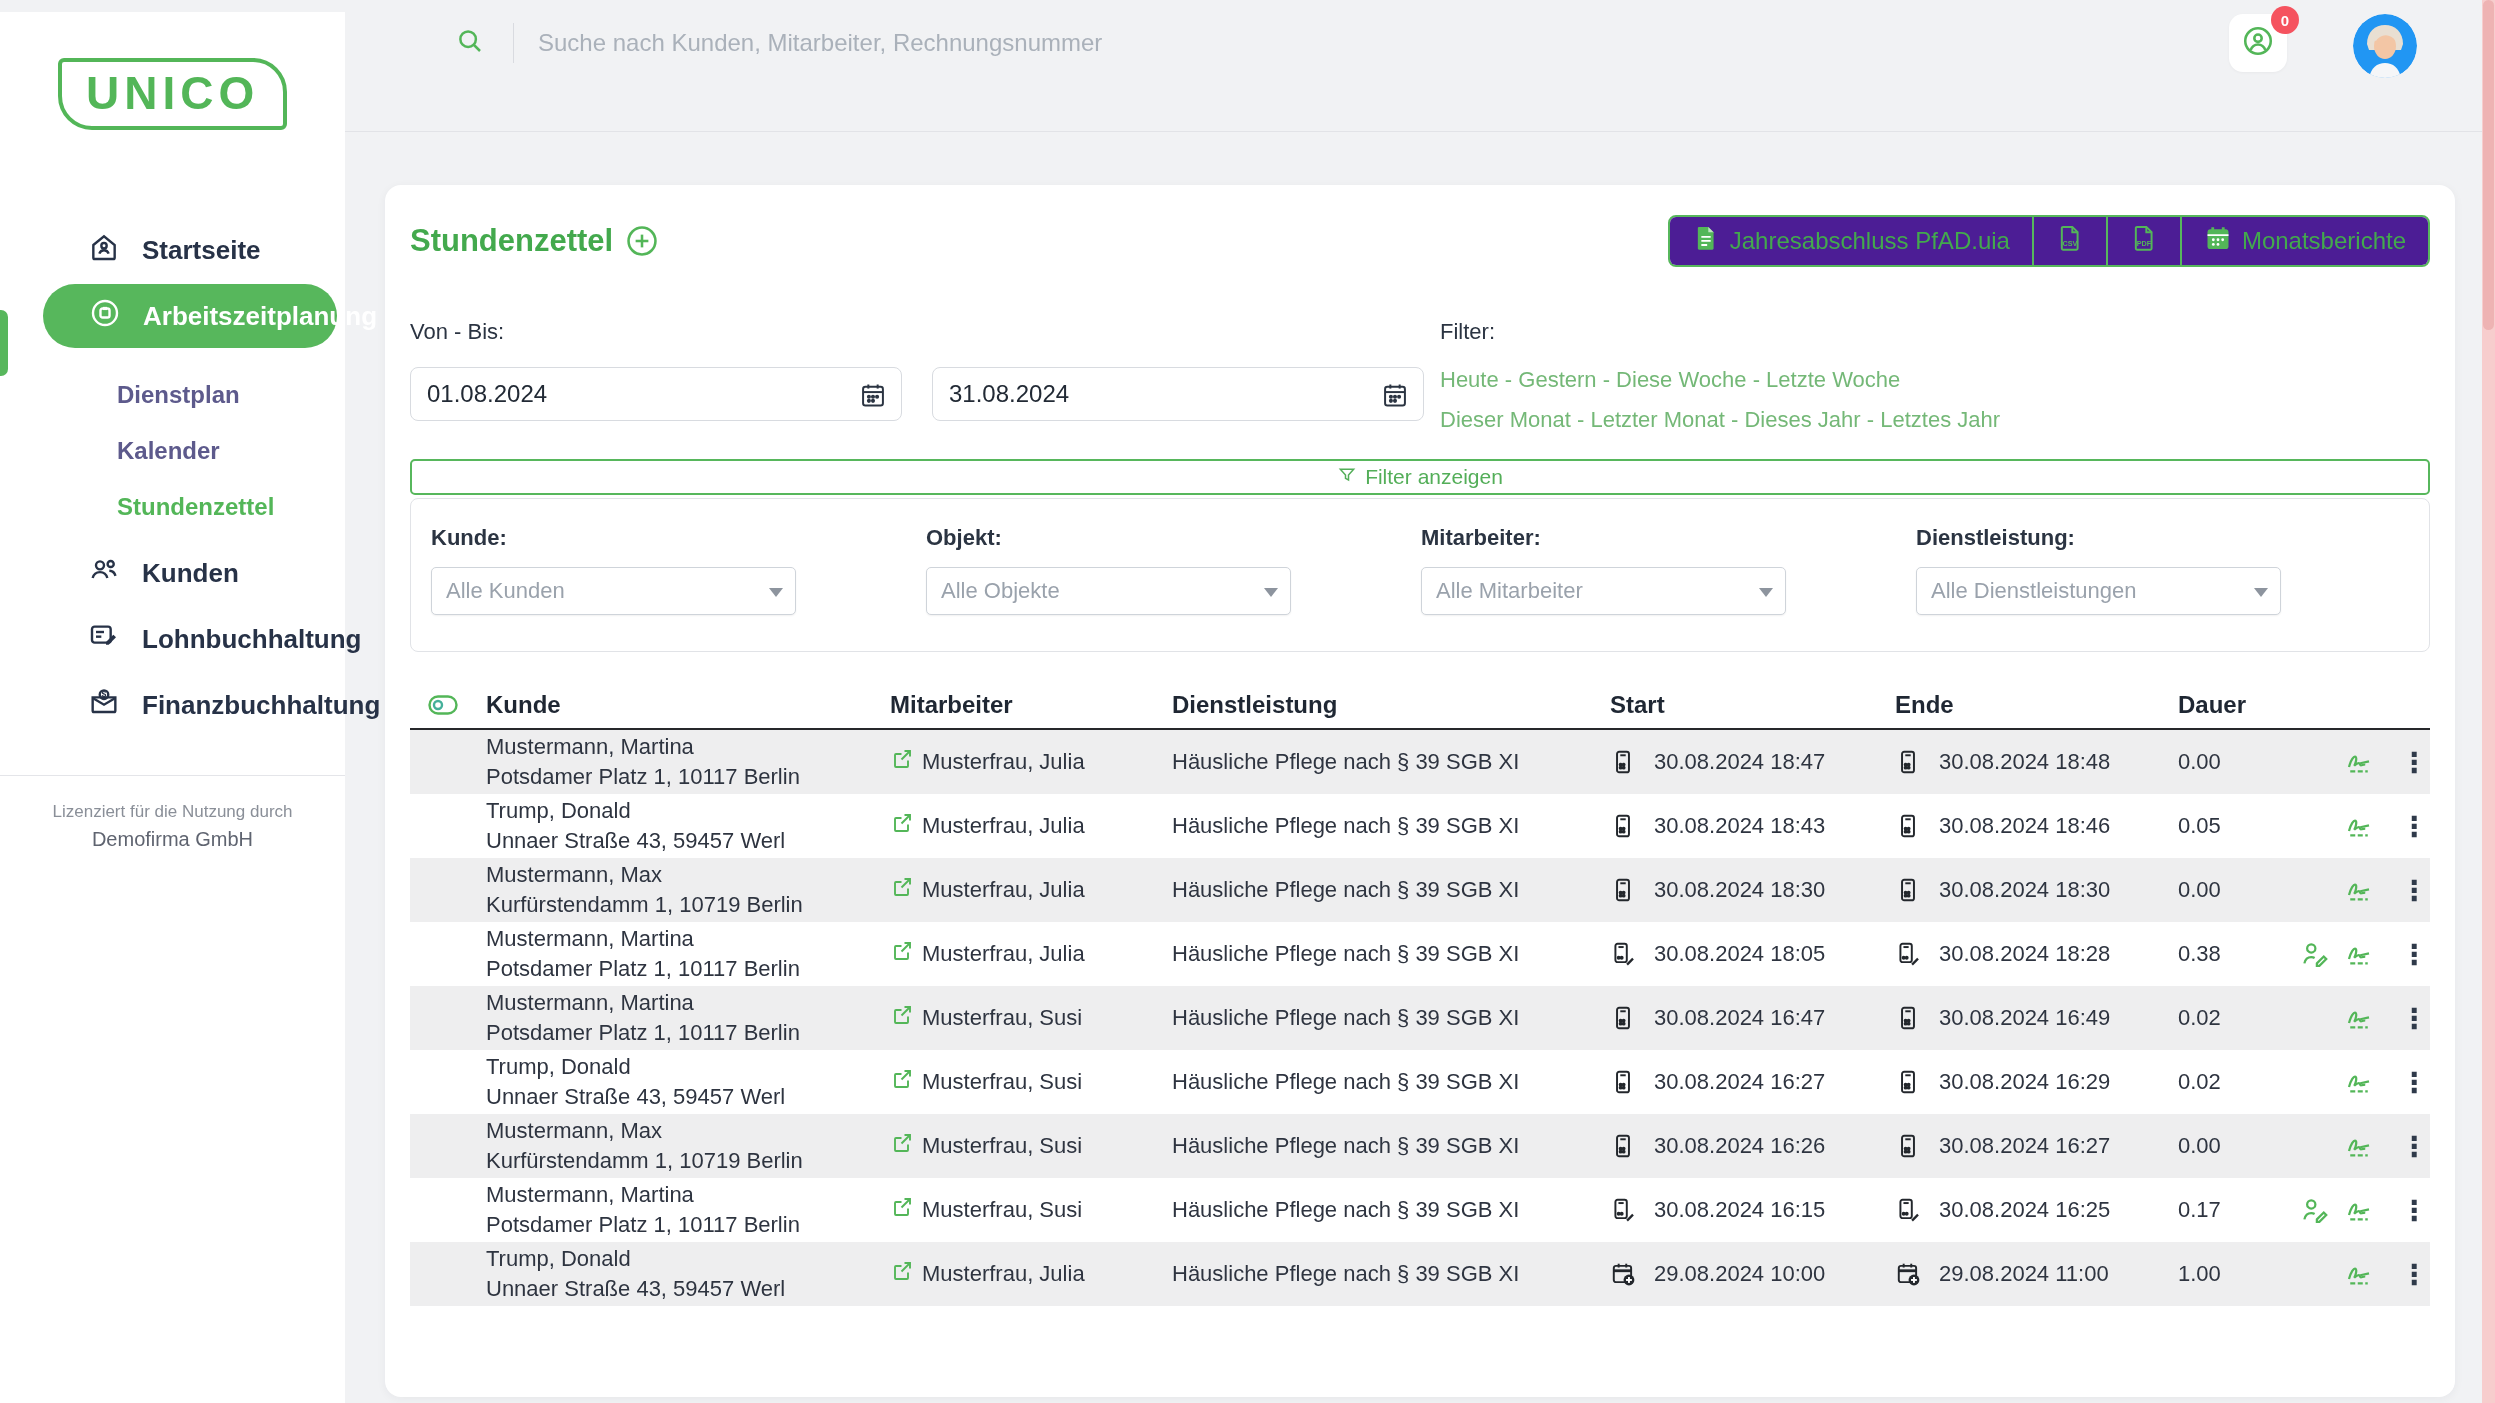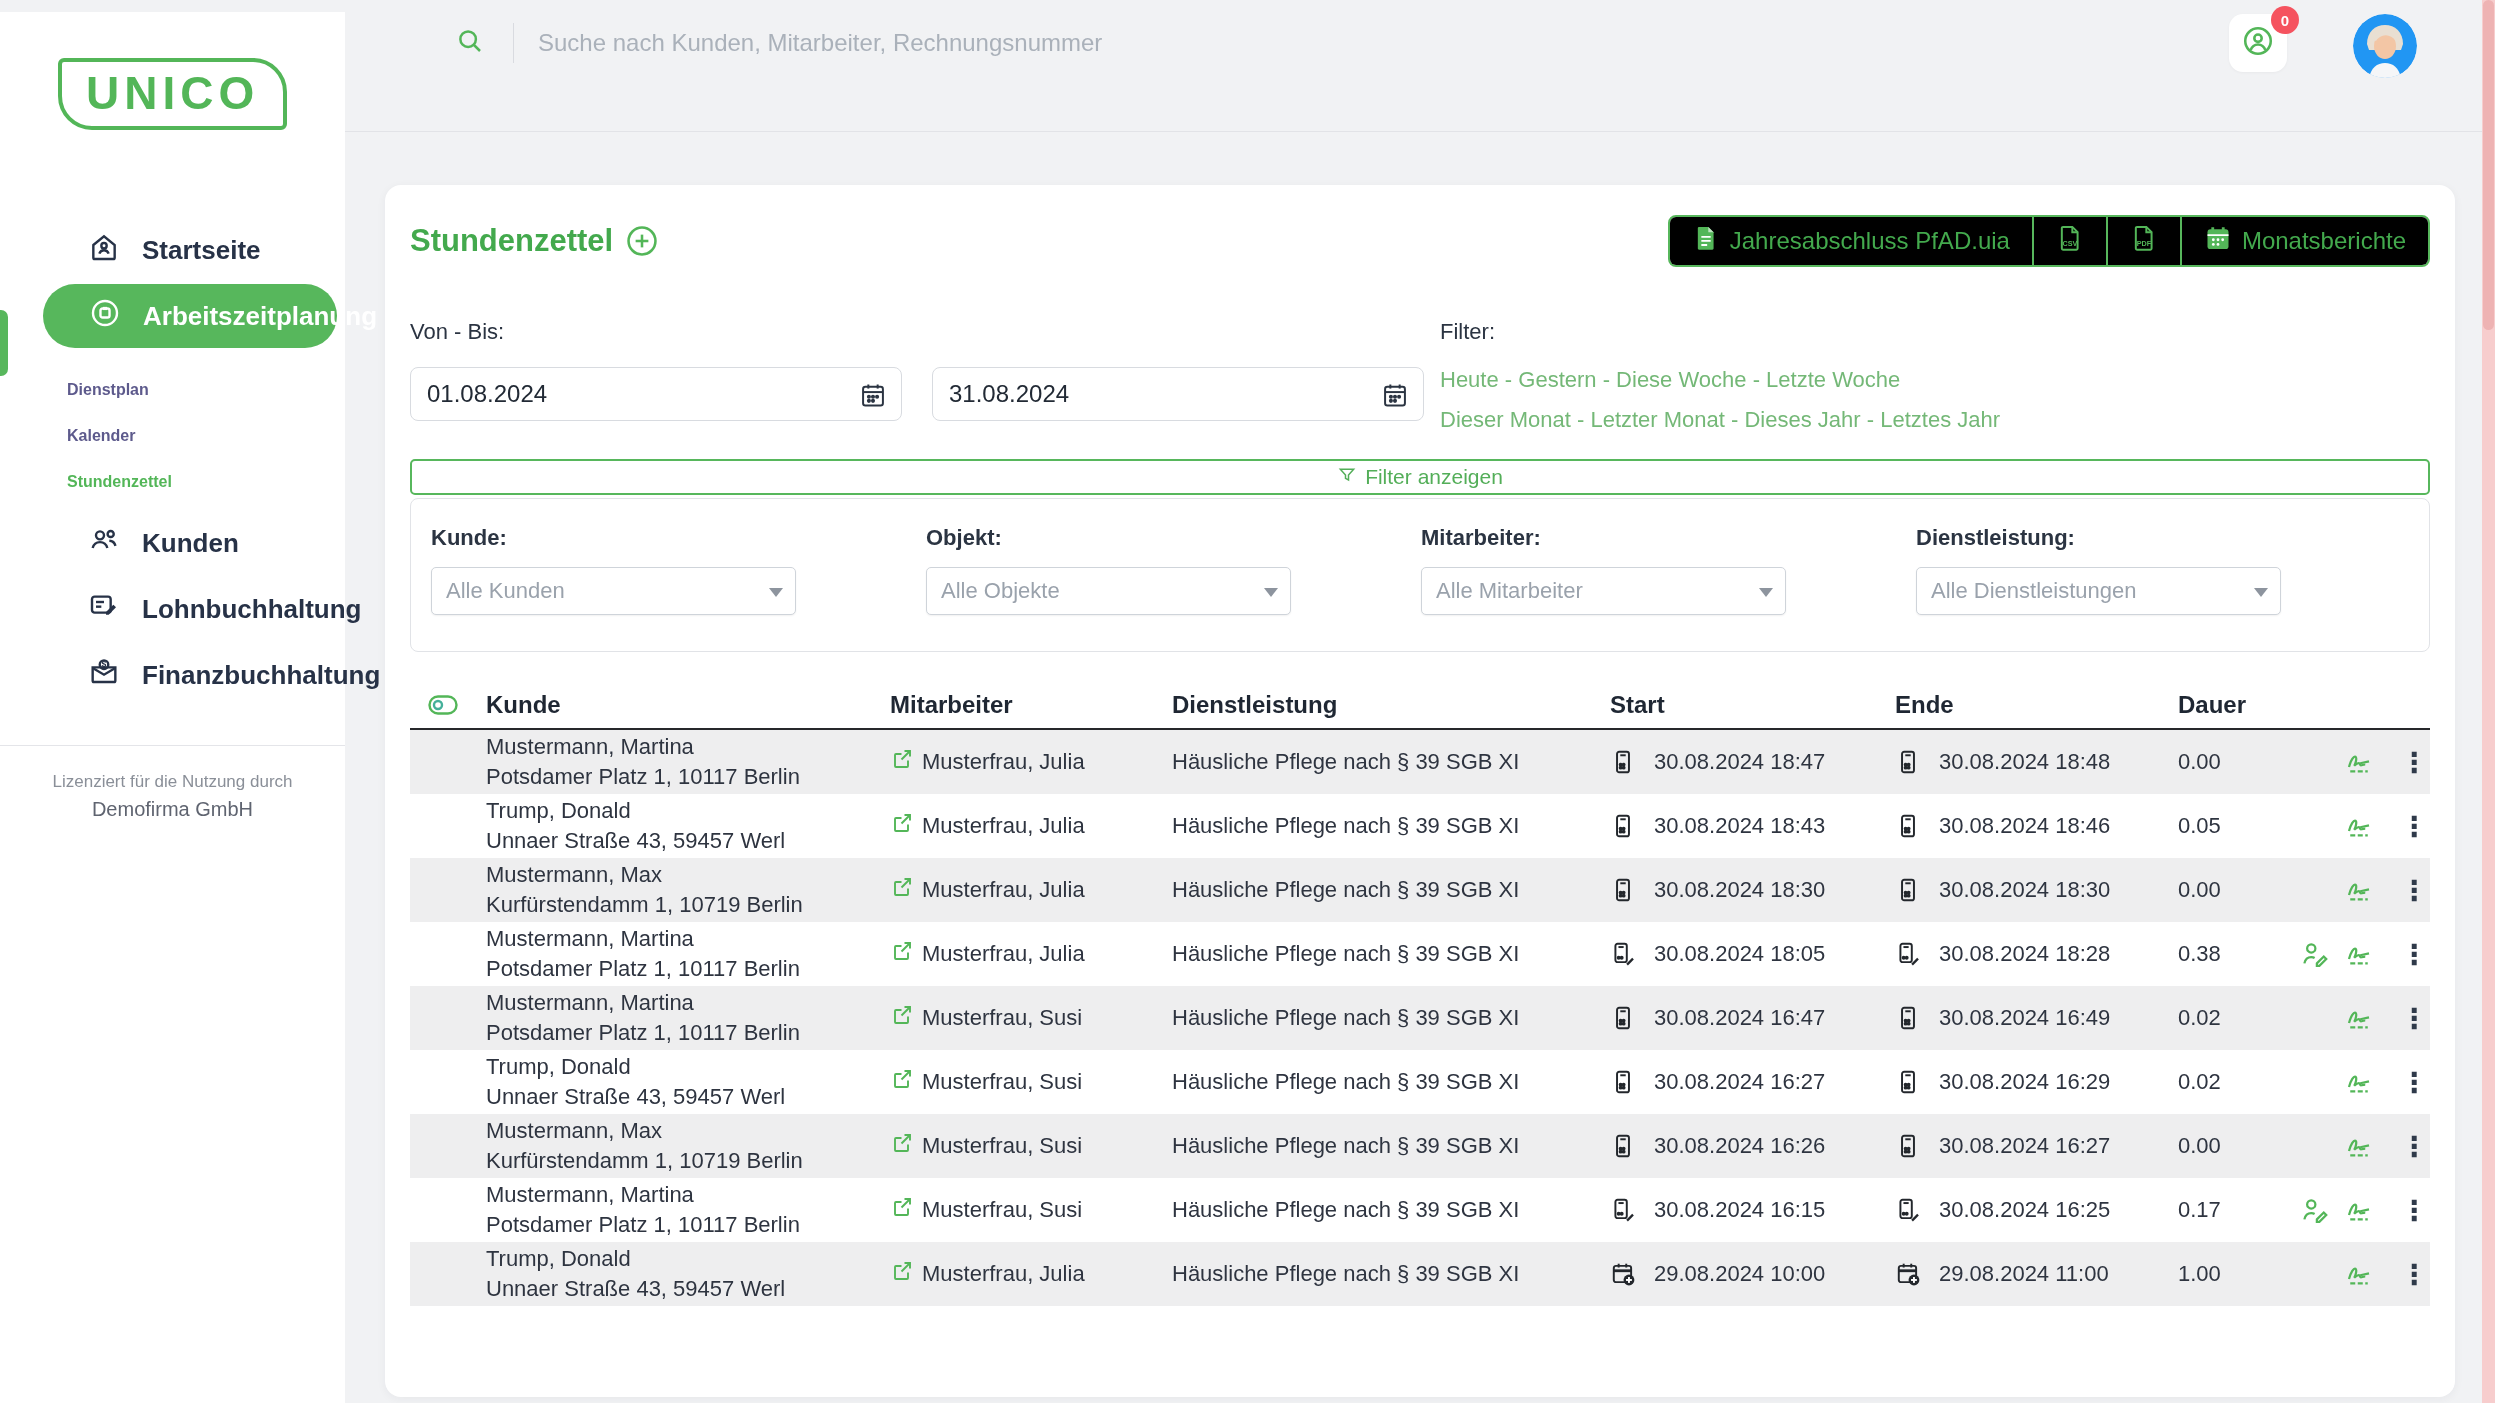--- a/index.html
+++ b/index.html
@@ -9,21 +9,21 @@
 
   
   .sidebar { position:absolute; left:0; top:12px; width:345px; height:100%; background:#ffffff; z-index:3; }
   .logo-box { margin:46px 0 0 58px; display:inline-block; border:4px solid #53b658; border-radius:6px 34px 6px 34px; padding:8px 24px 10px; color:#53b658; font-size:46px; font-weight:600; letter-spacing:5px; line-height:1; }
   .nav { margin-top:92px; }
   .nav-item { display:flex; align-items:center; gap:22px; height:56px; padding-left:88px; color:#273247; font-size:26px; font-weight:700; cursor:pointer; }
   .nav-item svg { width:32px; height:32px; flex:0 0 auto; }
   .nav-pill { position:relative; margin:6px 8px 19px 43px; height:64px; padding-left:46px; background:#57b75c; border-radius:32px; color:#ffffff; }
   .accent-bar { position:absolute; left:-6px; top:298px; width:14px; height:66px; background:#57b75c; border-radius:7px; }
   .subnav { margin:6px 0 10px 0; }
-  .subnav-item { display:block; padding:14px 0 14px 67px; font-size:16px; font-weight:600; color:#5d5a8c; cursor:pointer; }
+  .subnav-item { display:block; padding:14px 0 14px 117px; font-size:24px; font-weight:600; color:#5d5a8c; cursor:pointer; }
   .subnav-item.active { color:#53b658; }
   .nav-gap { height:10px; }
   .license { margin-top:42px; border-top:1px solid #e4e5e9; padding-top:26px; text-align:center; }
   .license-line1 { font-size:17px; color:#8a8f98; }
   .license-line2 { font-size:20px; color:#5f6470; margin-top:6px; }
 
   
   .topbar { position:absolute; left:345px; top:0; right:0; height:132px; border-bottom:1px solid #e2e3e7; display:flex; align-items:flex-start; padding:14px 78px 0 110px; }
   .search-wrap { display:flex; align-items:center; height:58px; flex:1; }
   .search-icon svg { width:30px; height:30px; }
@@ -41,21 +41,21 @@
   .scroll-thumb { position:absolute; top:0; left:1px; width:11px; height:330px; border-radius:6px; background:#eeb3b3; }
 
   
   .card { position:absolute; left:385px; top:185px; width:2070px; height:1212px; background:#ffffff; border-radius:16px; box-shadow:0 2px 10px rgba(30,40,60,0.05); padding:30px 25px 0; }
   .card-head { display:flex; align-items:center; justify-content:space-between; }
   .page-title-wrap { display:flex; align-items:center; gap:12px; }
   .page-title { color:#43a94d; font-size:31px; font-weight:700; }
   .plus-icon svg { width:34px; height:34px; display:block; cursor:pointer; }
 
   .btn-group { display:flex; border:2px solid #57b75c; border-radius:8px; overflow:hidden; background:#fff; }
-  .gbtn { display:flex; align-items:center; gap:10px; padding:0 22px; height:48px; color:#43a94d; font-size:24px; font-weight:500; background:#000000; border:none; border-right:2px solid #57b75c; cursor:pointer; font-family:inherit; white-space:nowrap; }
+  .gbtn { display:flex; align-items:center; gap:10px; padding:0 22px; height:48px; color:#43a94d; font-size:24px; font-weight:500; background:#4c1d95; border:none; border-right:2px solid #57b75c; cursor:pointer; font-family:inherit; white-space:nowrap; }
   .gbtn:last-child { border-right:none; }
   .gbtn svg { width:28px; height:28px; }
 
   
   .range-row { display:flex; margin-top:52px; }
   .range-block { width:1030px; }
   .field-label { font-size:22px; color:#2b3442; margin-bottom:22px; }
   .date-inputs { display:flex; gap:30px; }
   .date-input { position:relative; width:492px; height:54px; border:1px solid #d8dbe0; border-radius:8px; display:flex; align-items:center; padding:0 52px 0 16px; font-size:24px; color:#222a35; cursor:text; background:#fff; }
   .date-input .cal { position:absolute; right:14px; top:13px; width:28px; height:28px; cursor:pointer; }

